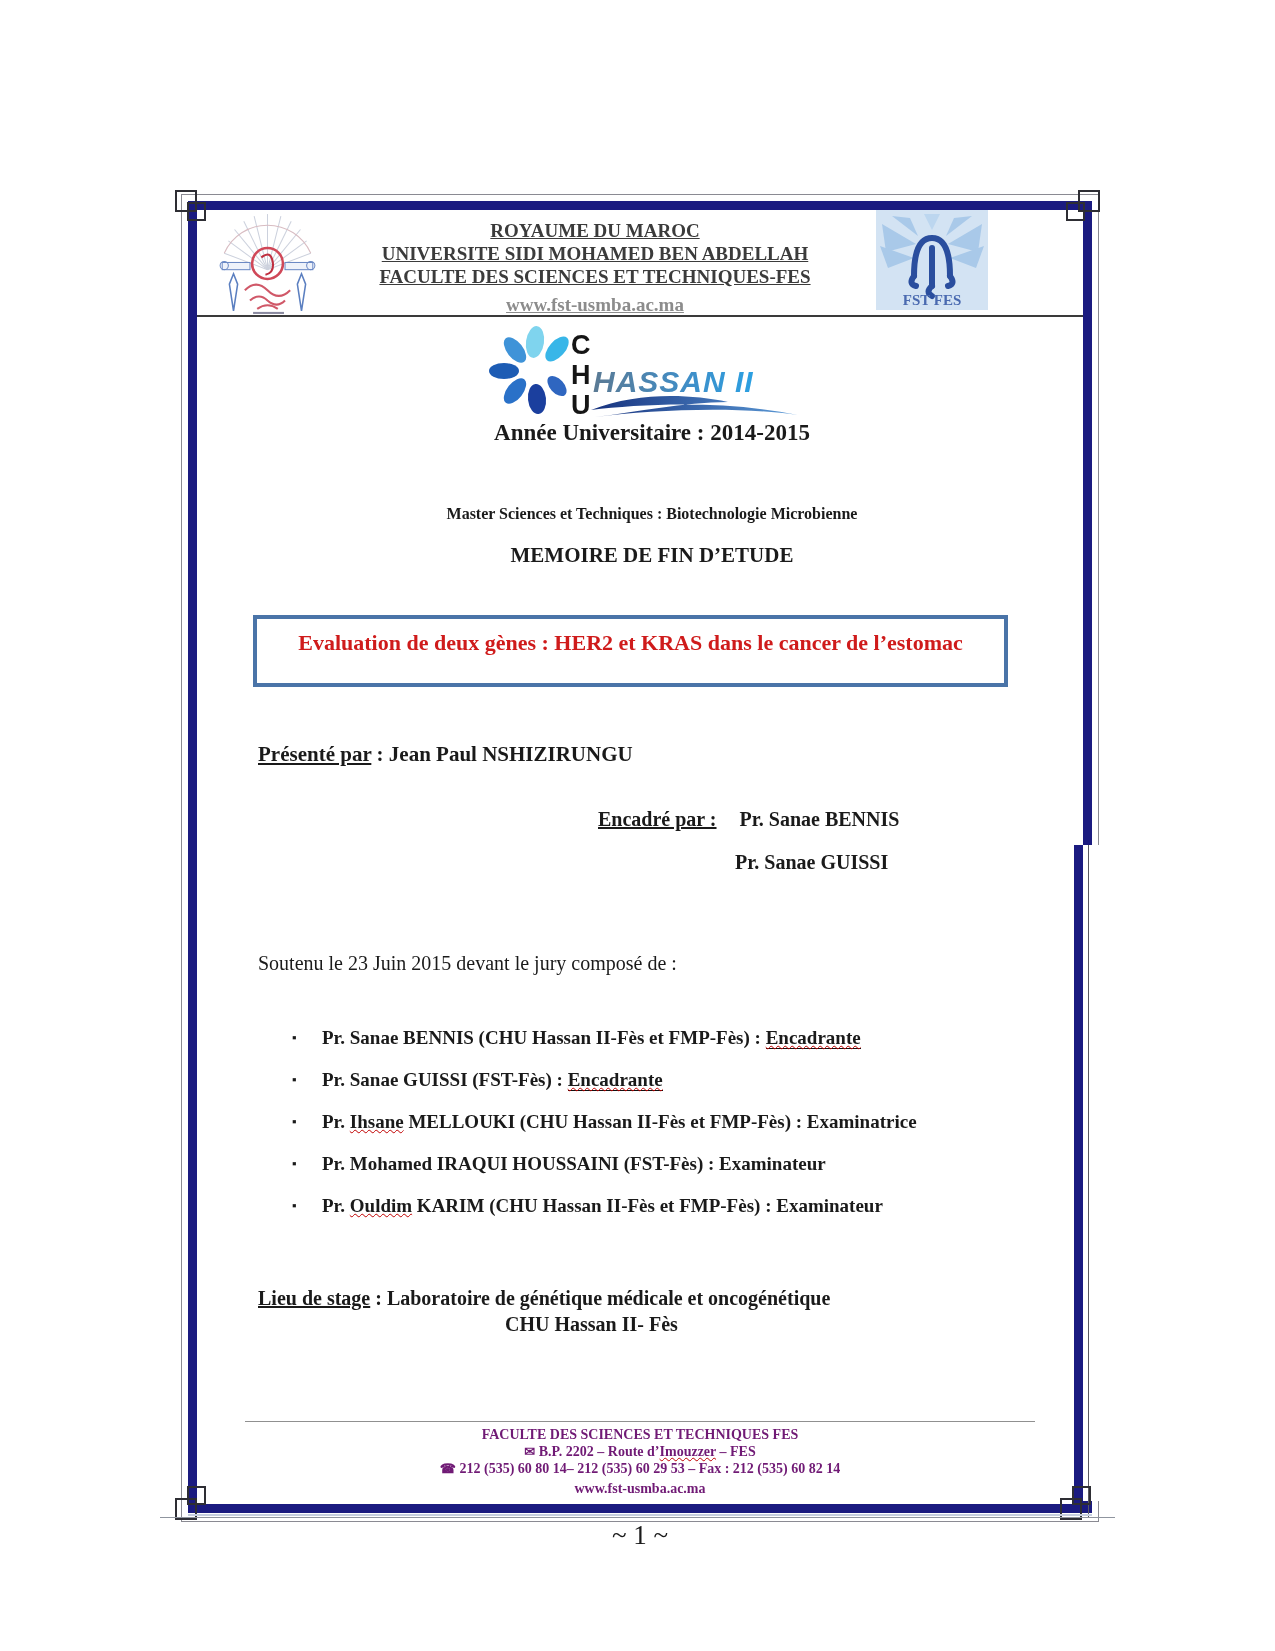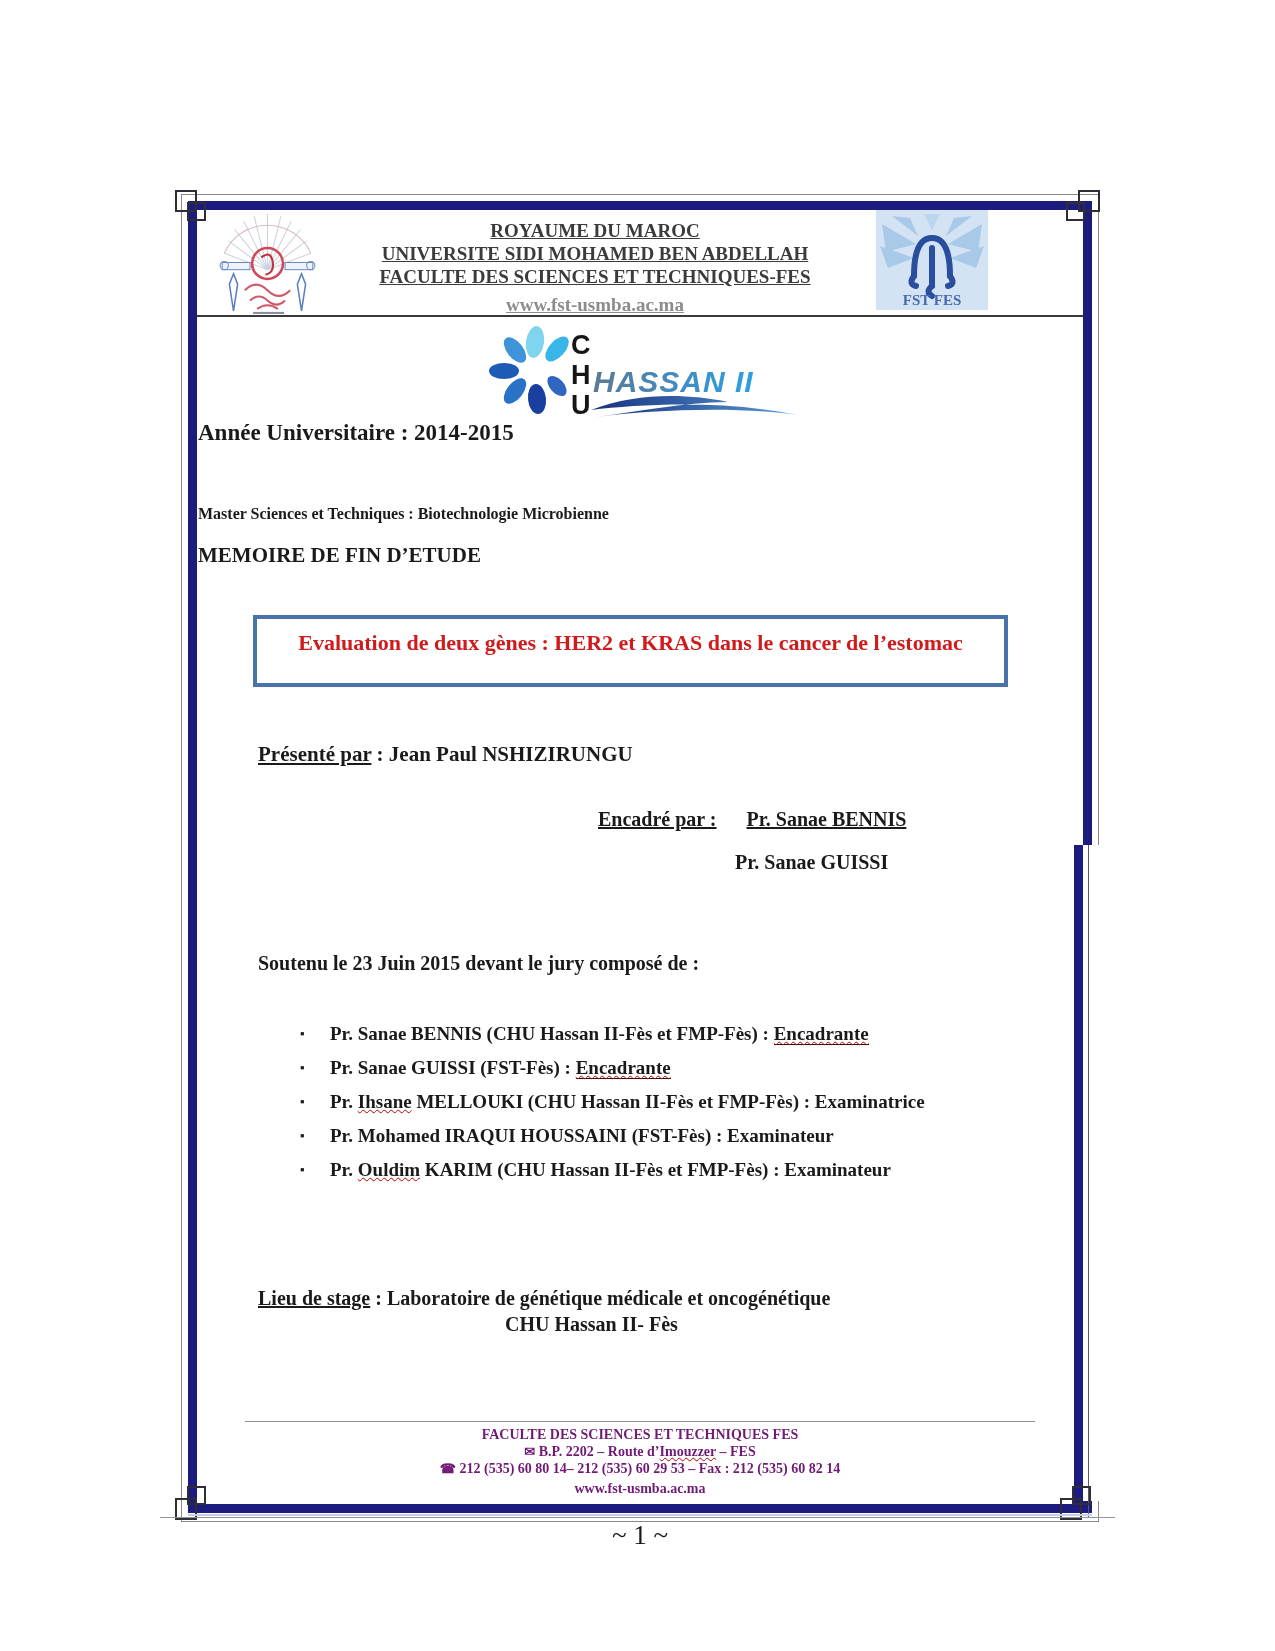--- a/index.html
+++ b/index.html
@@ -20,40 +20,40 @@
 
   
   .header-text{position:absolute;left:330px;top:219px;width:530px;text-align:center;
                font-weight:bold;color:#3b3b3b;font-size:19px;line-height:23px;}
   .header-text .hl{text-decoration:underline;}
   .header-site{display:inline-block;margin-top:5px;color:#8c8c8c;font-weight:bold;
                font-size:19px;text-decoration:underline;}
   .header-sep{position:absolute;left:197px;top:315px;width:886px;height:2px;background:#3a3a3a;}
 
   
-  .centerline{position:absolute;left:198px;width:908px;text-align:left;font-weight:bold;}
+  .centerline{position:absolute;left:198px;width:908px;text-align:center;font-weight:bold;}
   .year{top:420px;font-size:23px;}
   .master{top:505px;font-size:16px;}
   .memoire{top:543px;font-size:21px;}
 
   
   .title-box{position:absolute;left:253px;top:615px;width:755px;height:72px;
              border:4px solid #4a74a8;box-sizing:border-box;text-align:center;}
   .title-box .ttl{display:block;margin-top:11px;font-weight:bold;font-size:22px;color:#cf1b1b;}
 
   
   .presente{position:absolute;left:258px;top:742px;font-size:21px;font-weight:bold;}
   .ul{text-decoration:underline;margin-top:31px;}
   .encadre{position:absolute;left:598px;top:808px;font-size:20px;font-weight:bold;}
-  .encadre .name1{margin-left:25px;text-decoration:underline;}
+  .encadre .name1{margin-left:18px;}
   .enc-line2{padding-left:137px;margin-top:20px;}
 
-  .jury-intro{position:absolute;left:258px;top:952px;font-size:20px;font-weight:bold;}
+  .jury-intro{position:absolute;left:258px;top:952px;font-size:20px;font-weight:normal;}
   .jury-list{position:absolute;left:292px;top:1023px;font-size:19px;font-weight:bold;}
-  .jury-item{margin-bottom:12px;line-height:22px;margin-left:8px;}
+  .jury-item{margin-bottom:12px;line-height:30px;}
   .bullet{display:inline-block;width:30px;font-size:13px;vertical-align:2px;}
   .mark-solid-wavy{border-bottom:1.5px solid #111;
                    text-decoration:underline;text-decoration-style:wavy;
                    text-decoration-color:#c00000;text-decoration-thickness:1px;}
   .mark-wavy{text-decoration:underline;text-decoration-style:wavy;
              text-decoration-color:#c00000;text-decoration-thickness:1px;}
 
   .lieu{position:absolute;left:258px;top:1285px;font-size:20px;font-weight:bold;line-height:26px;}
   .lieu-line2{padding-left:247px;}
 

